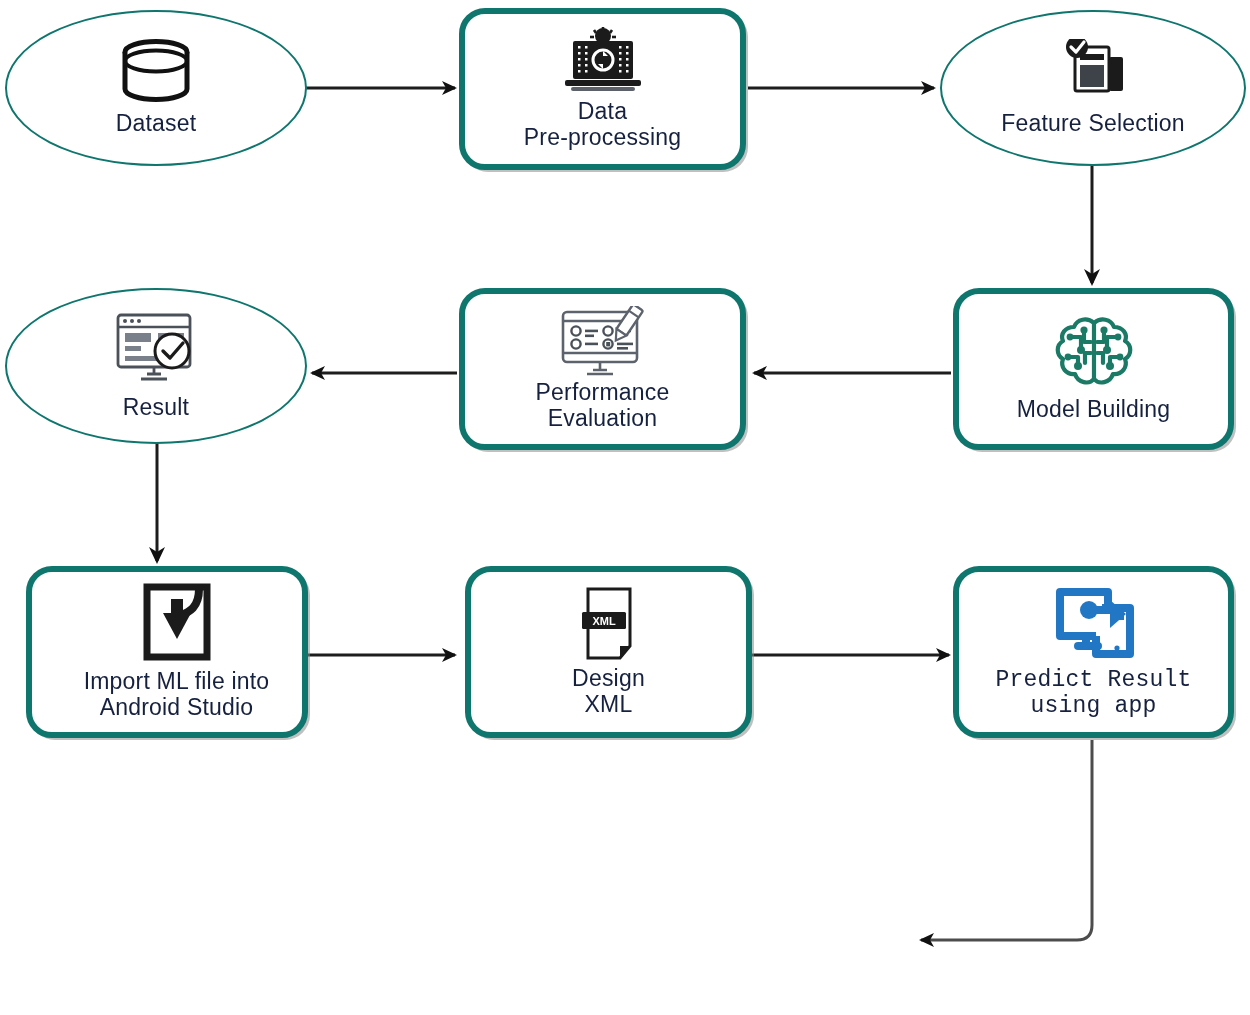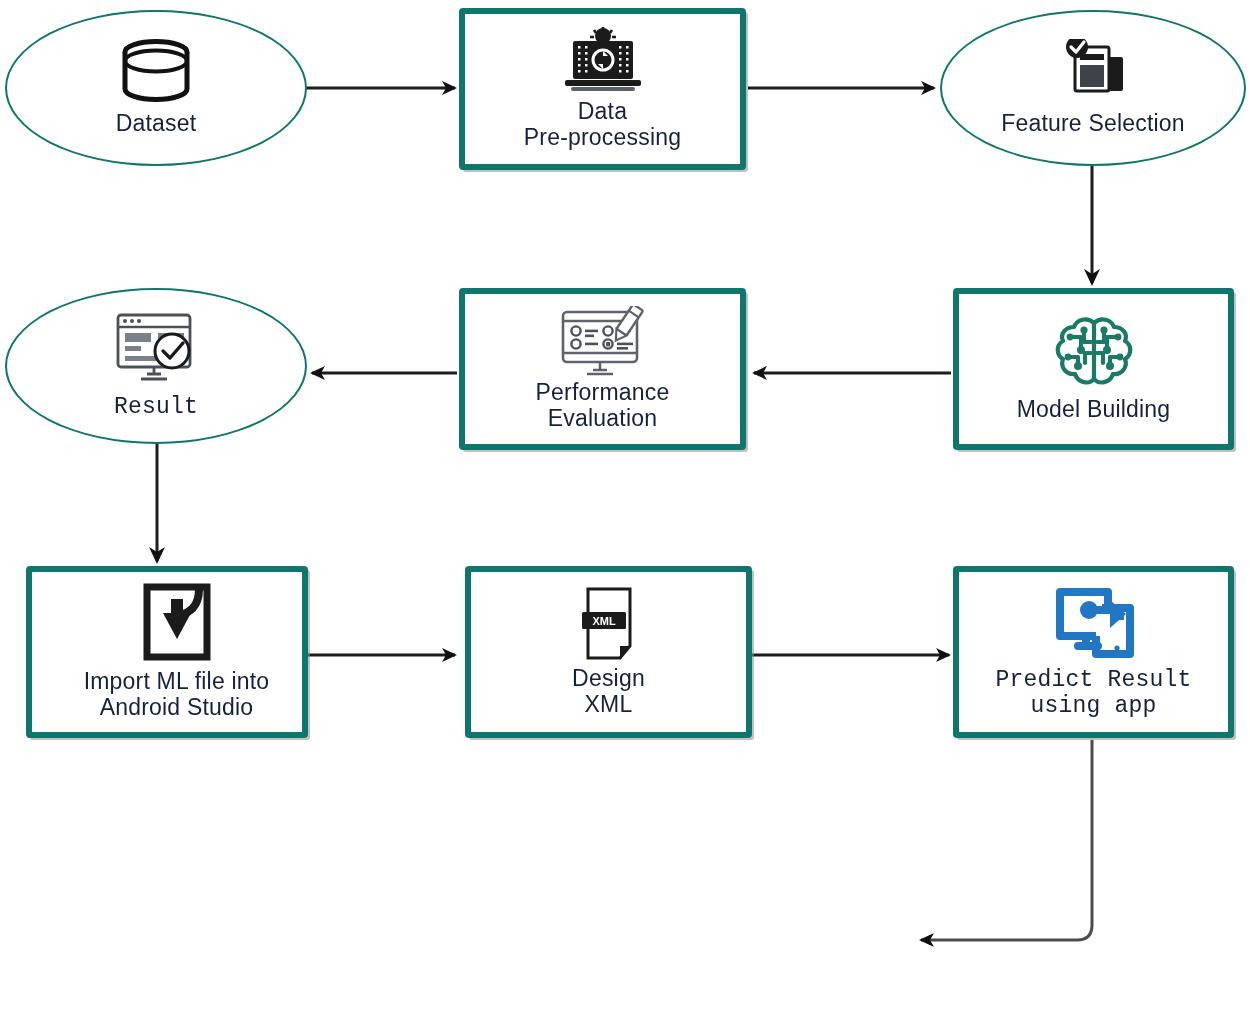--- a/index.html
+++ b/index.html
@@ -29,21 +29,21 @@
     position: absolute;
     box-sizing: border-box;
     display: flex;
     flex-direction: column;
     align-items: center;
     justify-content: center;
     background: #ffffff;
     border: 6px solid #0f766e;
   }
   .node.process {
-    border-radius: 4px;
+    border-radius: 26px;
     box-shadow: 3px 3px 0 -1px rgba(140,140,140,0.55);
   }
   .node.terminal {
     border-radius: 50%;
     border-width: 2px;
   }
   .node-label {
     font-size: 23px;
     line-height: 1.12;
     color: #16213f;
@@ -64,21 +64,21 @@
   #node-model          { left: 953px; top: 288px; width: 281px; height: 162px; }
   #node-performance    { left: 459px; top: 288px; width: 287px; height: 162px; }
   #node-result         { left: 5px;   top: 288px; width: 302px; height: 156px; }
   #node-import         { left: 26px;  top: 566px; width: 282px; height: 172px; padding-left: 19px; }
   #node-design         { left: 465px; top: 566px; width: 287px; height: 172px; }
   #node-predict        { left: 953px; top: 566px; width: 281px; height: 172px; font-family: Liberation Mono, monospace; }
   #node-assign         { left: 608px; top: 868px; width: 308px; height: 142px; }
 
   #node-dataset .node-label      { margin-top: 6px; }
   #node-feature .node-label      { margin-top: 6px; }
-  #node-result  .node-label      { margin-top: 10px; font-family: Liberation Mono, monospace; }
+  #node-result  .node-label      { margin-top: 10px; }
   #node-assign  .node-label      { margin-top: 4px; }
 </style>
 </head>
 <body>
 
 <div id="canvas">
 
   <svg id="wires" viewBox="0 0 1250 1015" width="1250" height="1015">
     <defs>
       <marker id="ah-r" markerWidth="16" markerHeight="14" refX="13" refY="7" orient="auto" markerUnits="userSpaceOnUse">

